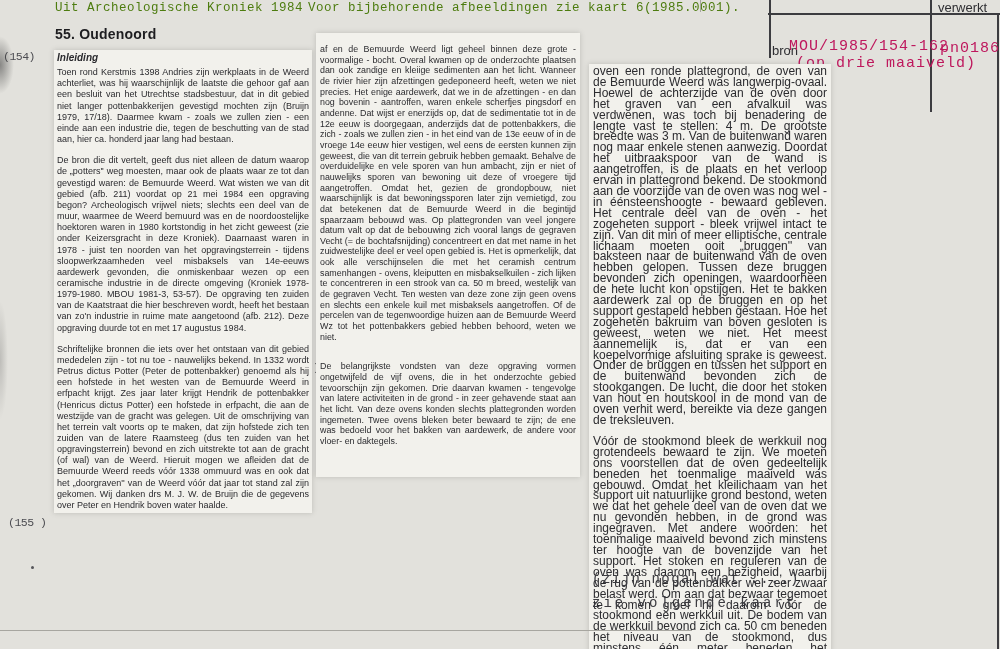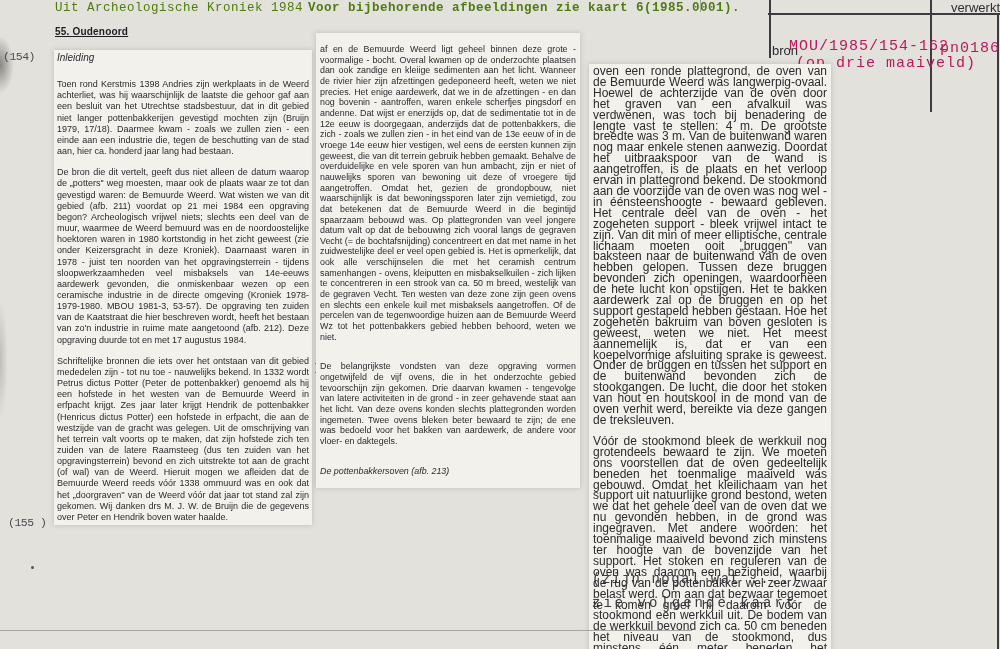--- a/index.html
+++ b/index.html
@@ -17,55 +17,55 @@
     box-shadow:0 0 5px rgba(80,80,75,.25);
   }
   
   .tw-header{font-size:12.5px;color:#4d7c0f;letter-spacing:.5px;white-space:nowrap;}
   
   .reg-label{font-size:13px;color:#2e2e32;}
   .reg-value{font-size:15px;color:#be185d;letter-spacing:1px;white-space:nowrap;}
   .line{background:#3c3c40;}
   .line-faint{background:#a7a6a0;}
   
-  .sec-title{font-size:10px;font-weight:bold;color:#1d1d20;letter-spacing:.2px;text-decoration:underline;}
+  .sec-title{font-size:14px;font-weight:bold;color:#1d1d20;letter-spacing:.2px;}
   .margin-mark{font-size:11.5px;color:#4d4d52;letter-spacing:-.5px;white-space:nowrap;}
   .col{
     text-align:justify;
     color:#2b2b2f;
   }
   .col p{margin:0 0 10px 0;}
   .col p:last-child{margin-bottom:0;}
   .col .subhead{font-style:italic;margin:0 0 1px 0;}
   #col1{left:54px;top:50px;width:252px;font-size:9px;line-height:11.15px;padding:2px 3px;}
-  #col1 .subhead{font-size:10px;margin-bottom:16px;}
+  #col1 .subhead{font-size:10px;margin-bottom:4px;font-weight:bold;}
   #col2{left:316px;top:33px;width:256px;font-size:8.9px;line-height:10.65px;padding:11px 4px;}
   #col3{left:589px;top:64px;width:234px;font-size:12px;line-height:10.9px;padding:2px 4px;}
   .gap{height:9px;}
   
   .note{font-size:14px;color:#3b3b40;white-space:nowrap;}
   .note-l1{letter-spacing:1.5px;}
   .note-l2{letter-spacing:3px;}
   .dot-mark{width:3px;height:3px;border-radius:50%;background:#55555a;}
   .smudge{
     background:radial-gradient(ellipse at left,rgba(60,60,60,.55),rgba(60,60,60,0) 70%);
   }
 </style>
 </head>
 <body>
 
 <div class="abs tw-header mono" style="left:55px;top:1px;">Uit Archeologische Kroniek 1984</div>
-<div class="abs tw-header mono" style="left:308px;top:1px;font-weight:bold;">Voor bijbehorende afbeeldingen zie kaart 6(1985.0001).</div>
+<div class="abs tw-header mono" style="left:308px;top:1px;">Voor bijbehorende afbeeldingen zie kaart 6(1985.0001).</div>
 
 <div class="abs line" style="left:769px;top:0;width:2px;height:58px;"></div>
 <div class="abs line" style="left:930px;top:0;width:2px;height:112px;"></div>
 <div class="abs line" style="left:768px;top:13px;width:232px;height:2px;"></div>
 <div class="abs line" style="left:997px;top:14px;width:2px;height:635px;"></div>
 <div class="abs reg-label" style="left:772px;top:11px;width:156px;text-align:left;margin-top:32px;">bron</div>
-<div class="abs reg-label" style="left:934px;top:0;width:62px;text-align:right;padding-left:4px;">verwerkt</div>
+<div class="abs reg-label" style="left:934px;top:0;width:62px;text-align:left;padding-left:4px;">verwerkt</div>
 <div class="abs reg-value mono" style="left:789px;top:38px;">MOU/1985/154-162</div>
 <div class="abs reg-value mono" style="left:796px;top:55px;">(op drie maaiveld)</div>
 <div class="abs reg-value mono" style="left:940px;top:40px;text-align:right;">pn0186</div>
 
 <div class="abs sec-title" style="left:55px;top:26px;">55. Oudenoord</div>
 <div class="abs margin-mark mono" style="left:3px;top:50px;">(154)</div>
 <div class="abs margin-mark mono" style="left:8px;top:516px;">(155 )</div>
 <div class="abs margin-mark mono" style="left:281px;top:361px;">(156 )</div>
 <div class="abs dot-mark" style="left:31px;top:566px;"></div>
 
@@ -74,21 +74,20 @@
   <p>Toen rond Kerstmis 1398 Andries zijn werkplaats in de Weerd achterliet, was hij waarschijnlijk de laatste die gehoor gaf aan een besluit van het Utrechtse stadsbestuur, dat in dit gebied niet langer pottenbakkerijen gevestigd mochten zijn (Bruijn 1979, 17/18). Daarmee kwam - zoals we zullen zien - een einde aan een industrie die, tegen de beschutting van de stad aan, hier ca. honderd jaar lang had bestaan.</p>
   <p>De bron die dit vertelt, geeft dus niet alleen de datum waarop de „potters'' weg moesten, maar ook de plaats waar ze tot dan gevestigd waren: de Bemuurde Weerd. Wat wisten we van dit gebied (afb. 211) voordat op 21 mei 1984 een opgraving begon? Archeologisch vrijwel niets; slechts een deel van de muur, waarmee de Weerd bemuurd was en de noordoostelijke hoektoren waren in 1980 kortstondig in het zicht geweest (zie onder Keizersgracht in deze Kroniek). Daarnaast waren in 1978 - juist ten noorden van het opgravingsterrein - tijdens sloopwerkzaamheden veel misbaksels van 14e-eeuws aardewerk gevonden, die onmiskenbaar wezen op een ceramische industrie in de directe omgeving (Kroniek 1978-1979-1980. MBOU 1981-3, 53-57). De opgraving ten zuiden van de Kaatstraat die hier beschreven wordt, heeft het bestaan van zo'n industrie in ruime mate aangetoond (afb. 212). Deze opgraving duurde tot en met 17 augustus 1984.</p>
   <p>Schriftelijke bronnen die iets over het ontstaan van dit gebied mededelen zijn - tot nu toe - nauwelijks bekend. In 1332 wordt Petrus dictus Potter (Peter de pottenbakker) genoemd als hij een hofstede in het westen van de Bemuurde Weerd in erfpacht krijgt. Zes jaar later krijgt Hendrik de pottenbakker (Henricus dictus Potter) een hofstede in erfpacht, die aan de westzijde van de gracht was gelegen. Uit de omschrijving van het terrein valt voorts op te maken, dat zijn hofstede zich ten zuiden van de latere Raamsteeg (dus ten zuiden van het opgravingsterrein) bevond en zich uitstrekte tot aan de gracht (of wal) van de Weerd. Hieruit mogen we afleiden dat de Bemuurde Weerd reeds vóór 1338 ommuurd was en ook dat het „doorgraven'' van de Weerd vóór dat jaar tot stand zal zijn gekomen. Wij danken drs M. J. W. de Bruijn die de gegevens over Peter en Hendrik boven water haalde.</p>
 </div>
 
 <div id="col2" class="abs col paste">
   <p>af en de Bemuurde Weerd ligt geheel binnen deze grote - voormalige - bocht. Overal kwamen op de onderzochte plaatsen dan ook zandige en kleiige sedimenten aan het licht. Wanneer de rivier hier zijn afzettingen gedeponeerd heeft, weten we niet precies. Het enige aardewerk, dat we in de afzettingen - en dan nog bovenin - aantroffen, waren enkele scherfjes pingsdorf en andenne. Dat wijst er enerzijds op, dat de sedimentatie tot in de 12e eeuw is doorgegaan, anderzijds dat de pottenbakkers, die zich - zoals we zullen zien - in het eind van de 13e eeuw of in de vroege 14e eeuw hier vestigen, wel eens de eersten kunnen zijn geweest, die van dit terrein gebruik hebben gemaakt. Behalve de overduidelijke en vele sporen van hun ambacht, zijn er niet of nauwelijks sporen van bewoning uit deze of vroegere tijd aangetroffen. Omdat het, gezien de grondopbouw, niet waarschijnlijk is dat bewoningssporen later zijn vernietigd, zou dat betekenen dat de Bemuurde Weerd in die begintijd spaarzaam bebouwd was. Op plattegronden van veel jongere datum valt op dat de bebouwing zich vooral langs de gegraven Vecht (= de bochtafsnijding) concentreert en dat met name in het zuidwestelijke deel er veel open gebied is. Het is opmerkelijk, dat ook alle verschijnselen die met het ceramish centrum samenhangen - ovens, kleiputten en misbakselkuilen - zich lijken te concentreren in een strook van ca. 50 m breed, westelijk van de gegraven Vecht. Ten westen van deze zone zijn geen ovens en slechts een enkele kuil met misbaksels aangetroffen. Of de percelen van de tegenwoordige huizen aan de Bemuurde Weerd Wz tot het pottenbakkers gebied hebben behoord, weten we niet.</p>
   <div class="gap"></div>
   <p>De belangrijkste vondsten van deze opgraving vormen ongetwijfeld de vijf ovens, die in het onderzochte gebied tevoorschijn zijn gekomen. Drie daarvan kwamen - tengevolge van latere activiteiten in de grond - in zeer gehavende staat aan het licht. Van deze ovens konden slechts plattegronden worden ingemeten. Twee ovens bleken beter bewaard te zijn; de ene was bedoeld voor het bakken van aardewerk, de andere voor vloer- en daktegels.</p>
   <div class="gap"></div>
-  <div class="subhead">De pottenbakkersoven (afb. 213)</div>
 </div>
 
 <div id="col3" class="abs col paste">
   <p>oven een ronde plattegrond, de oven van de Bemuurde Weerd was langwerpig-ovaal. Hoewel de achterzijde van de oven door het graven van een afvalkuil was verdwenen, was toch bij benadering de lengte vast te stellen: 4 m. De grootste breedte was 3 m. Van de buitenwand waren nog maar enkele stenen aanwezig. Doordat het uitbraakspoor van de wand is aangetroffen, is de plaats en het verloop ervan in plattegrond bekend. De stookmond aan de voorzijde van de oven was nog wel - in éénsteenshoogte - bewaard gebleven. Het centrale deel van de oven - het zogeheten support - bleek vrijwel intact te zijn. Van dit min of meer elliptische, centrale lichaam moeten ooit „bruggen'' van baksteen naar de buitenwand van de oven hebben gelopen. Tussen deze bruggen bevonden zich openingen, waardoorheen de hete lucht kon opstijgen. Het te bakken aardewerk zal op de bruggen en op het support gestapeld hebben gestaan. Hoe het zogeheten bakruim van boven gesloten is geweest, weten we niet. Het meest aannemelijk is, dat er van een koepelvormige afsluiting sprake is geweest. Onder de bruggen en tussen het support en de buitenwand bevonden zich de stookgangen. De lucht, die door het stoken van hout en houtskool in de mond van de oven verhit werd, bereikte via deze gangen de treksleuven.</p>
   <p>Vóór de stookmond bleek de werkkuil nog grotendeels bewaard te zijn. We moeten ons voorstellen dat de oven gedeeltelijk beneden het toenmalige maaiveld was gebouwd. Omdat het kleilichaam van het support uit natuurlijke grond bestond, weten we dat het gehele deel van de oven dat we nu gevonden hebben, in de grond was ingegraven. Met andere woorden: het toenmalige maaiveld bevond zich minstens ter hoogte van de bovenzijde van het support. Het stoken en reguleren van de oven was daarom een bezigheid, waarbij de rug van de pottenbakker wel zeer zwaar belast werd. Om aan dat bezwaar tegemoet te komen groef hij daarom vóór de stookmond een werkkuil uit. De bodem van de werkkuil bevond zich ca. 50 cm beneden het niveau van de stookmond, dus minstens één meter beneden het toenmalige maaiveld. In de werkkuil en ook in de stookgangen</p>
 </div>
 
 <div class="abs note note-l1 mono" style="left:592px;top:571px;">(zijn nogal wat ....)</div>
 <div class="abs note note-l2 mono" style="left:592px;top:595px;text-align:center;">zie volgende kaart</div>
 

